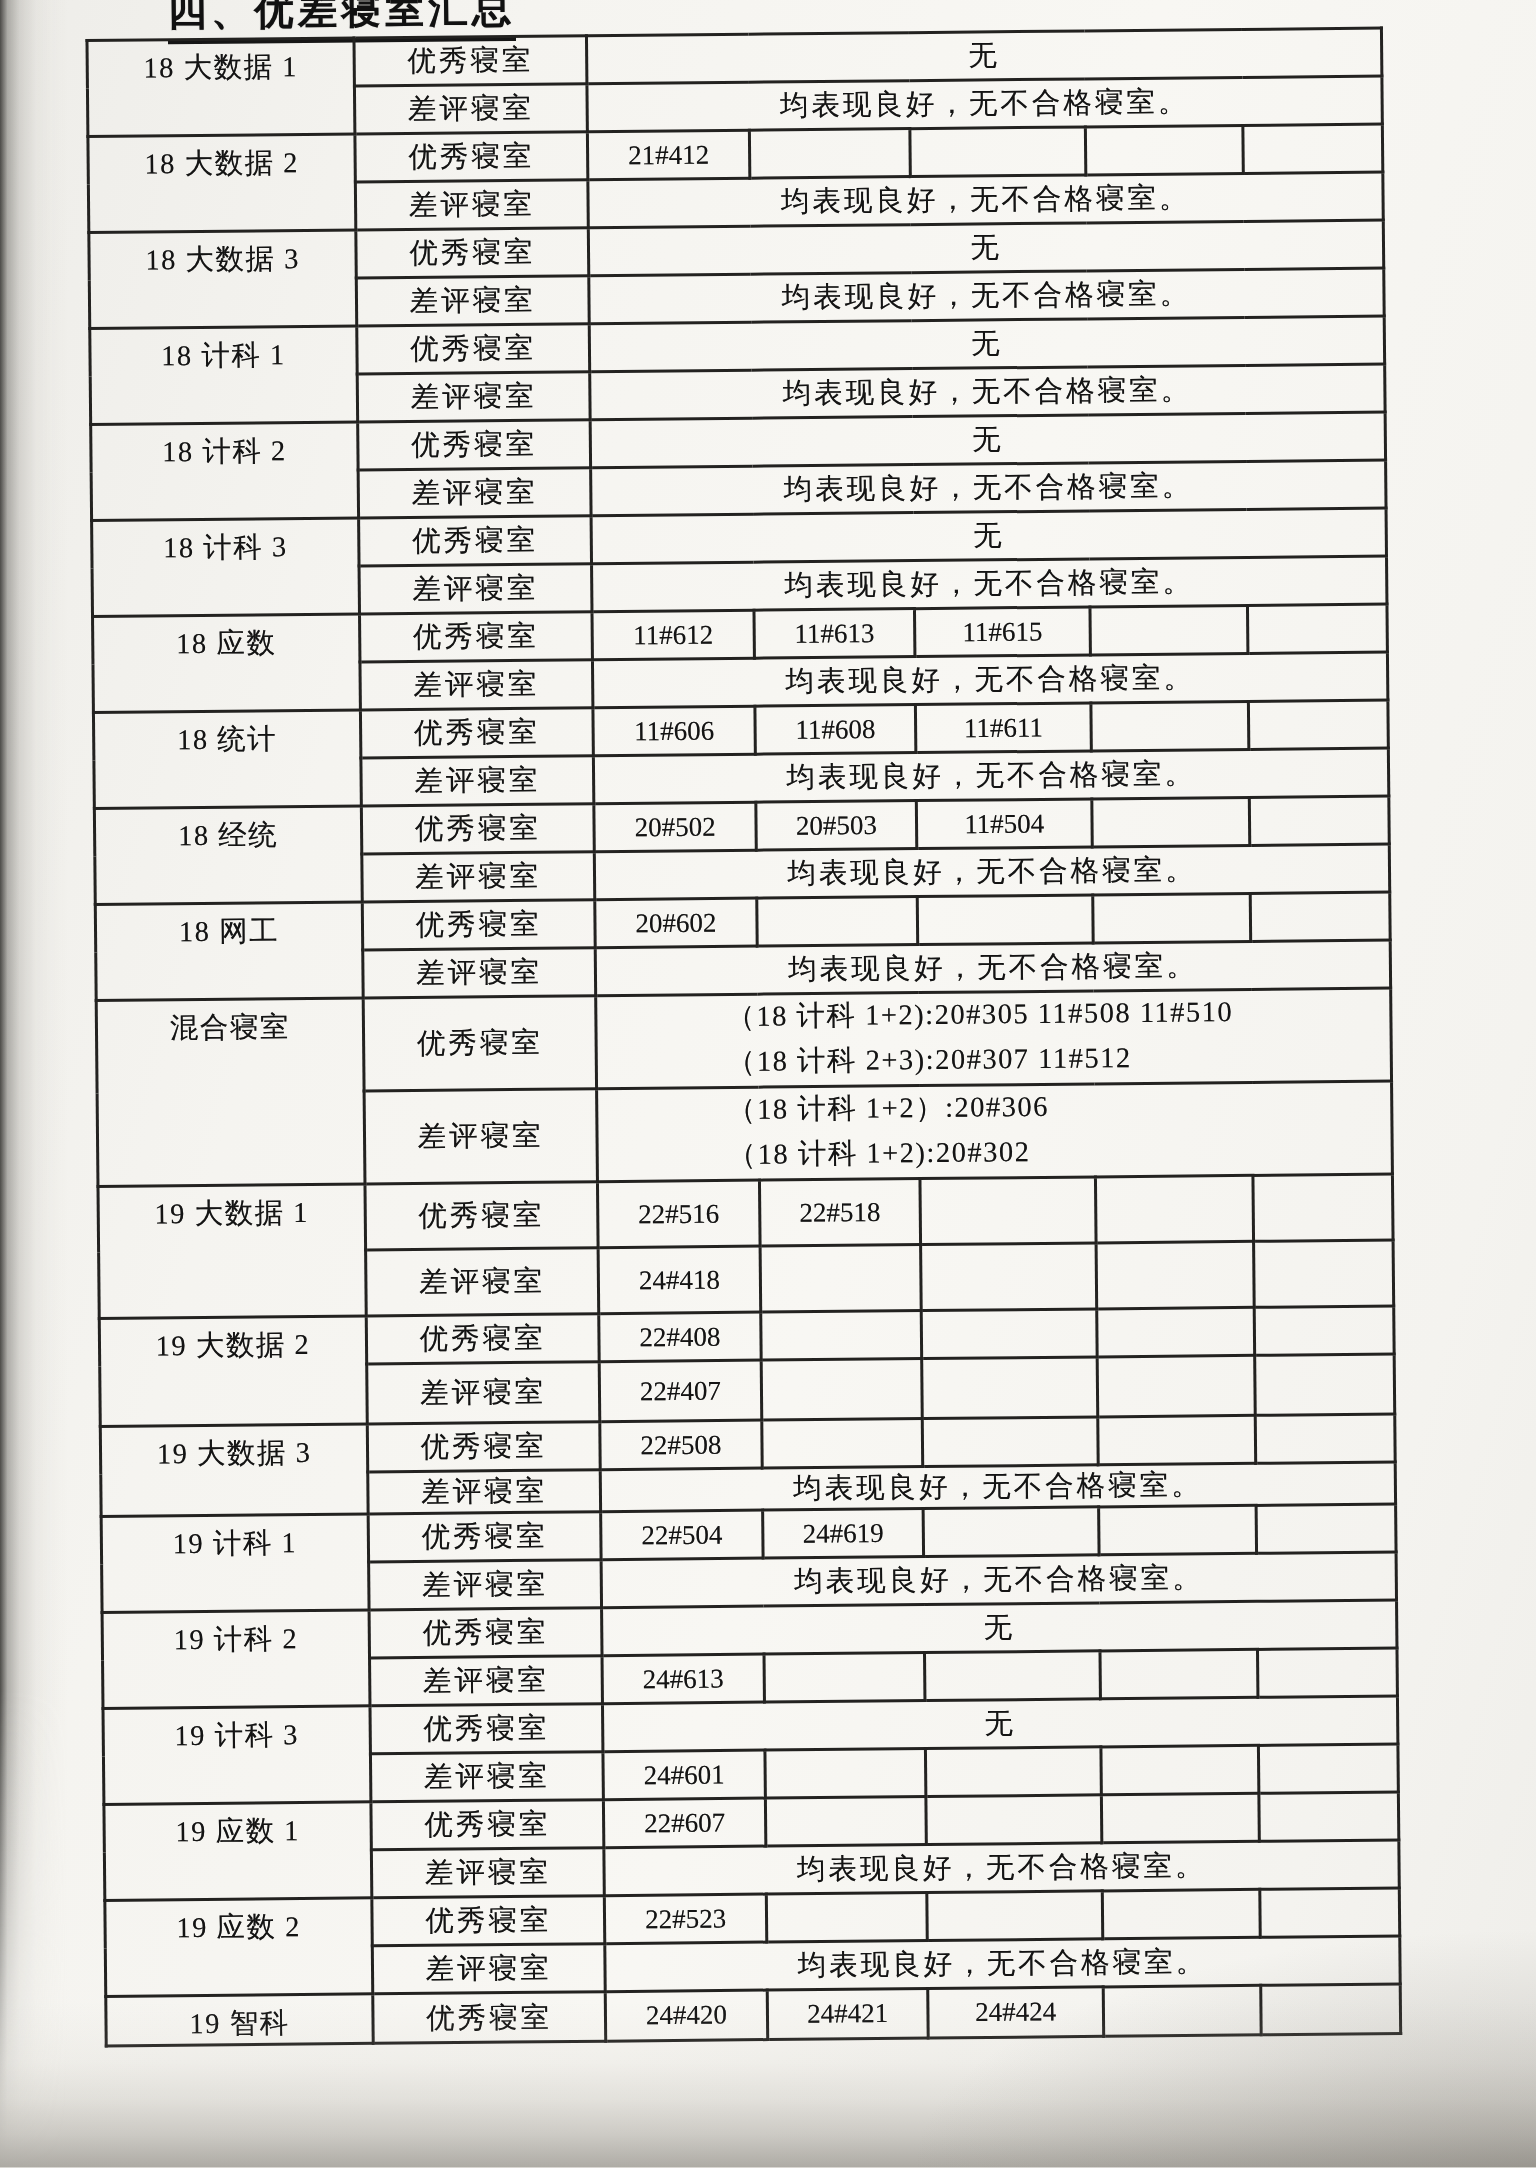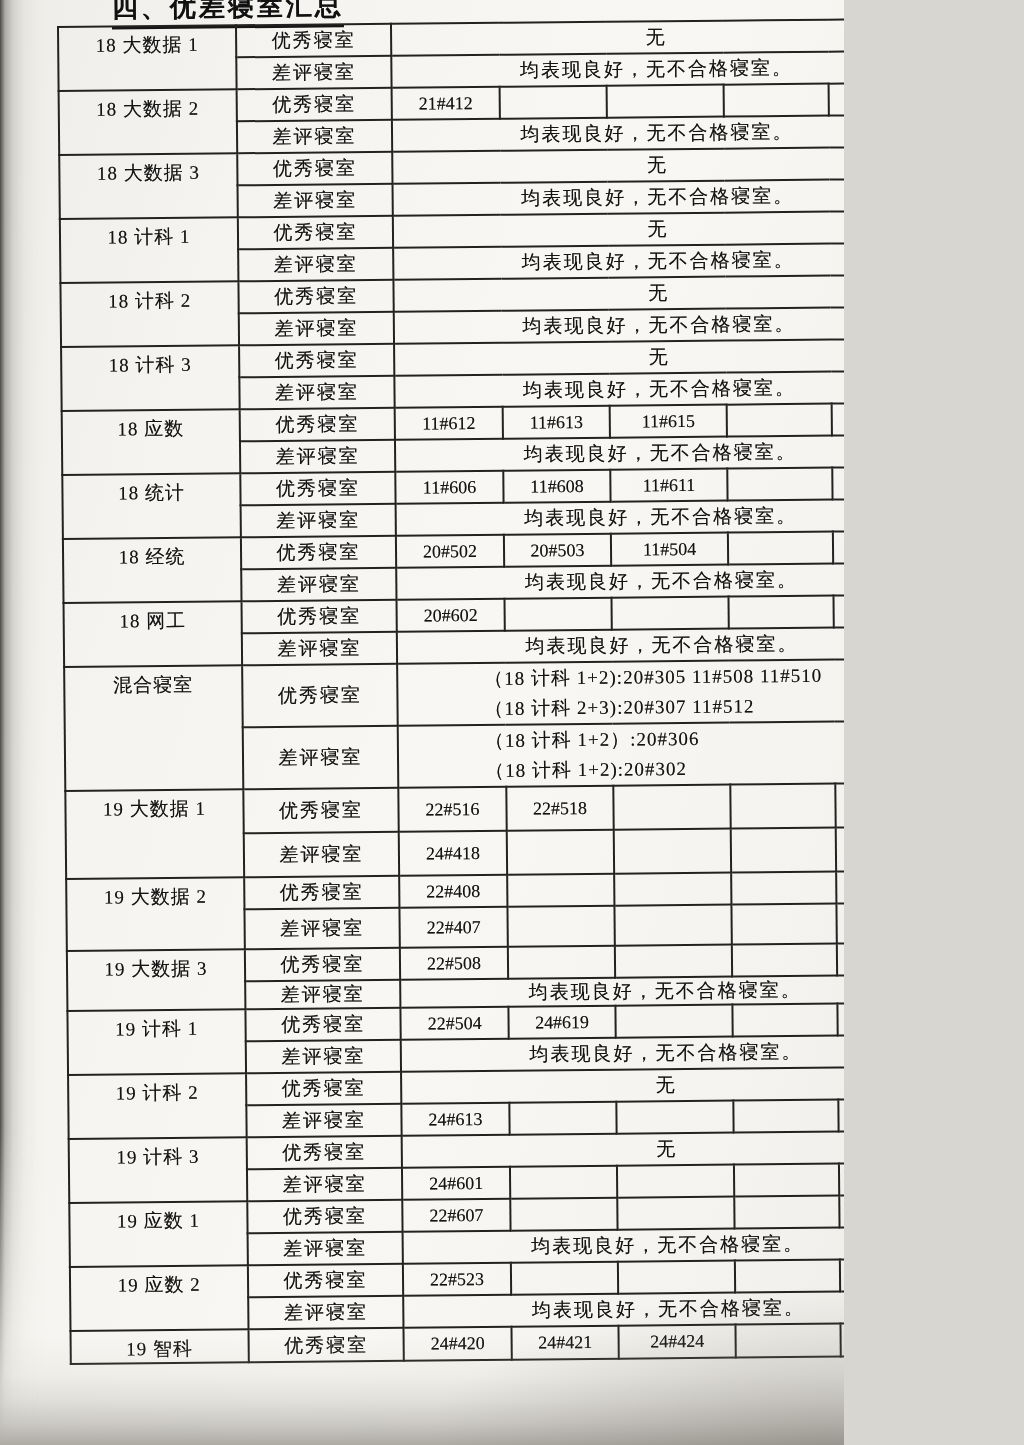--- a/index.html
+++ b/index.html
@@ -2,21 +2,21 @@
 <html><head>
 <meta charset="utf-8">
 <style>
   html,body{margin:0;padding:0;}
   body{
     width:1024px;height:1445px;overflow:hidden;
     font-family:"Liberation Serif","DejaVu Serif",serif;
     background:#d8d6d1;
   }
   .page{
-    position:relative;width:844px;height:1445px;overflow:hidden;
+    position:relative;width:1024px;height:1445px;overflow:hidden;
     background:linear-gradient(105deg,#eeede9 0%,#f5f4f0 25%,#f8f7f3 55%,#f4f3ef 85%,#efeeea 100%);
     color:#161616;
   }
   
   .edge-left{
     position:absolute;left:0;top:0;width:46px;height:100%;z-index:5;pointer-events:none;
     background:linear-gradient(to right,
       rgba(35,34,31,0.80) 0px, rgba(90,88,83,0.45) 5px,
       rgba(140,137,130,0.28) 13px, rgba(180,177,169,0.14) 24px,
       rgba(200,197,189,0.05) 36px, rgba(200,197,189,0) 46px);

